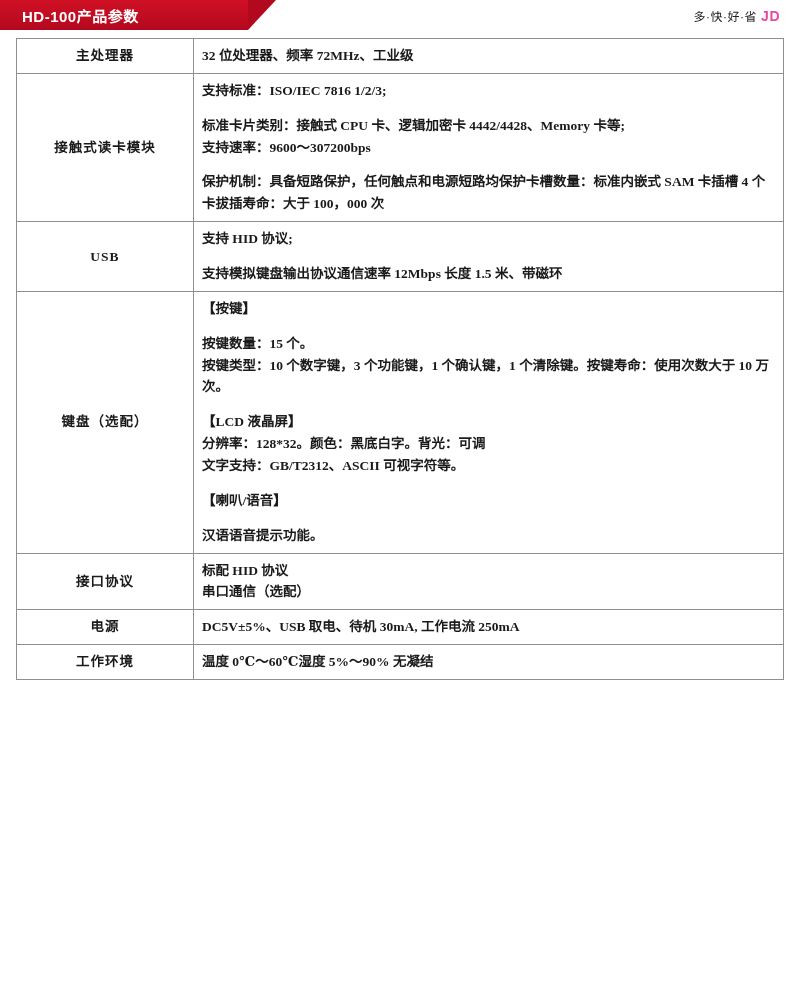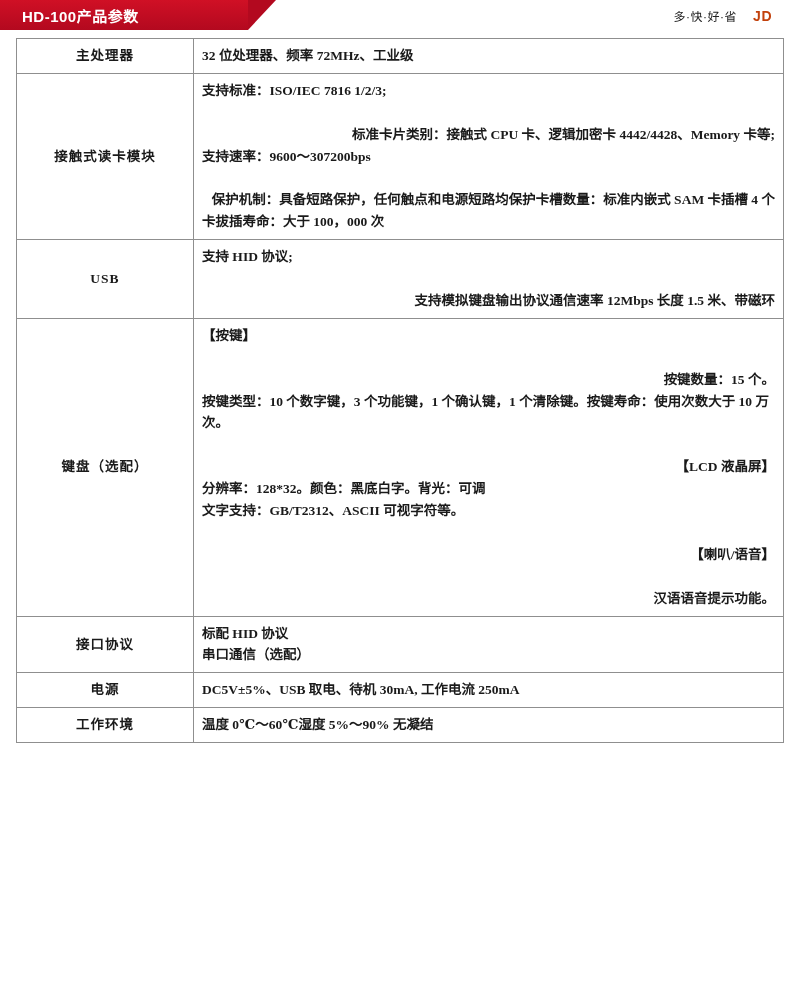--- a/index.html
+++ b/index.html
@@ -48,34 +48,34 @@
     color: #ffffff;
     font-family: "Liberation Sans", "DejaVu Sans", sans-serif;
     font-size: 15px;
     font-weight: bold;
     letter-spacing: 0.5px;
     white-space: nowrap;
   }
   .header-right {
     display: flex;
     align-items: baseline;
-    gap: 16px;
-    padding-right: 28px;
+    gap: 4px;
+    padding-right: 20px;
   }
   .brand-slogan {
     font-family: "Liberation Sans", "DejaVu Sans", sans-serif;
     font-size: 12px;
     color: #222222;
     letter-spacing: 0.5px;
   }
   .brand-logo {
     font-family: "Liberation Sans", "DejaVu Sans", sans-serif;
     font-size: 14px;
     font-weight: bold;
-    color: #c2410c;
+    color: #ec4899;
     letter-spacing: 0.5px;
   }
 
   
   .spec-table-wrap {
     padding: 8px 16px 0 16px;
     box-sizing: border-box;
   }
   table.spec-table {
     width: 768px;
@@ -99,22 +99,21 @@
   }
   td.value-cell {
     text-align: left;
     padding-left: 10px;
     padding-right: 10px;
   }
   .value-cell p {
     margin: 0;
   }
   .value-cell p.gap {
-    margin-top: 22px;
-    text-align: right;
+    margin-top: 13px;
   }
 </style>
 </head>
 <body>
 
 <div class="page-header">
   <div class="header-banner">
     <span class="header-title">HD-100产品参数</span>
   </div>
   <div class="header-right">

